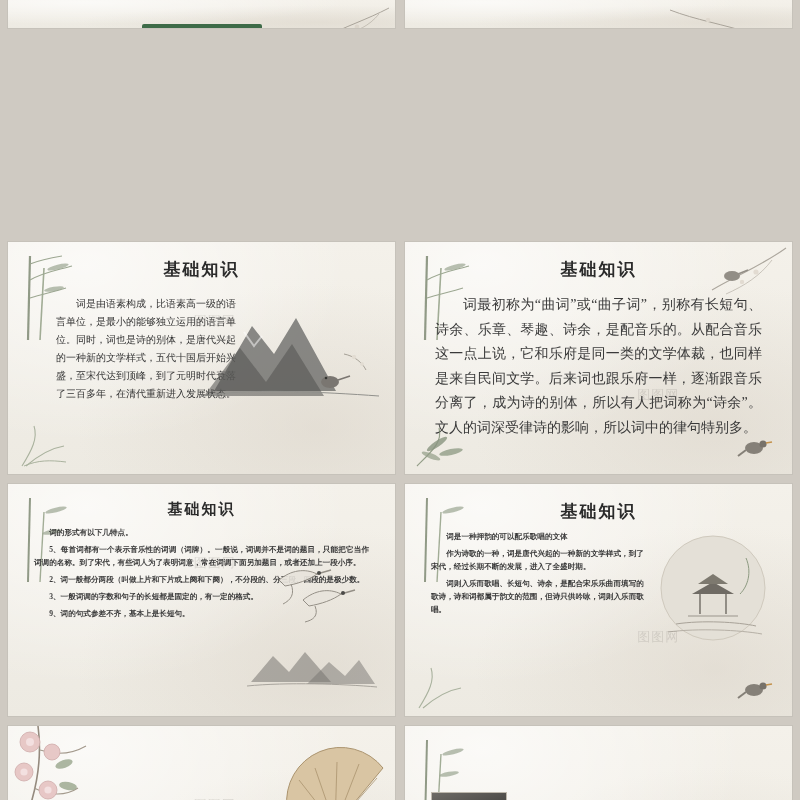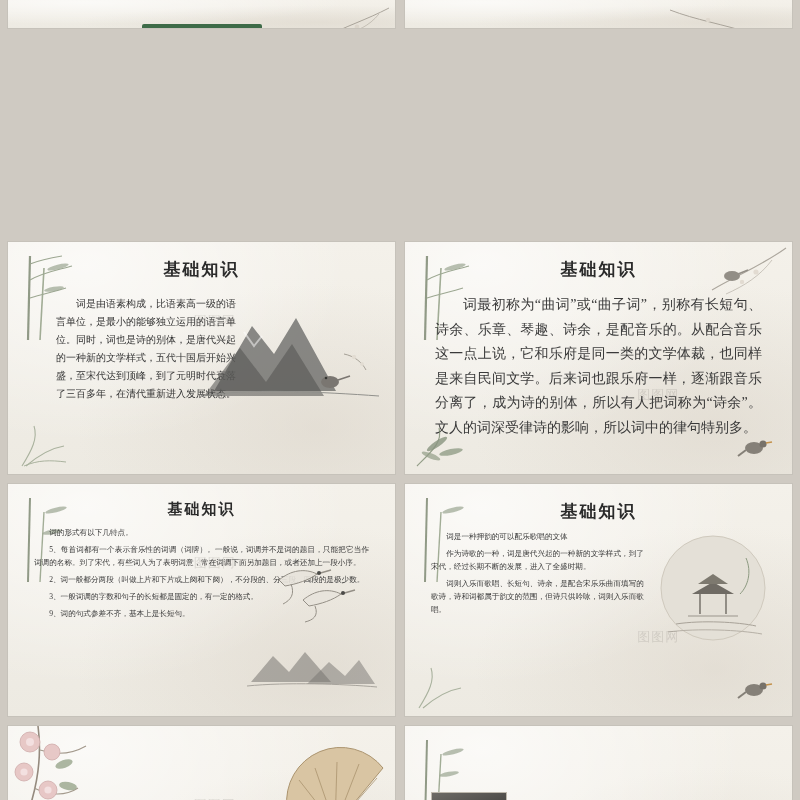--- a/index.html
+++ b/index.html
@@ -49,21 +49,21 @@
 
   .body {
     margin: 12px 30px 0 30px;
     font-size: 14px;
     line-height: 1.75;
     color: #3a3a3a;
     text-align: justify;
   }
   .body p { margin: 0 0 6px 0; text-indent: 2em; }
   .body.tiny { font-size: 7.6px; line-height: 1.7; margin: 8px 26px 0 26px; }
-  .body.tiny p { margin: 0 0 4px 0; }
+  .body.tiny p { margin: 0 0 4px 0; font-weight: bold; }
 
   .left-col {
     width: 180px;
     margin: 14px 0 0 48px;
     font-size: 10px;
     line-height: 1.8;
     color: #333;
     text-align: justify;
     text-indent: 2em;
   }

